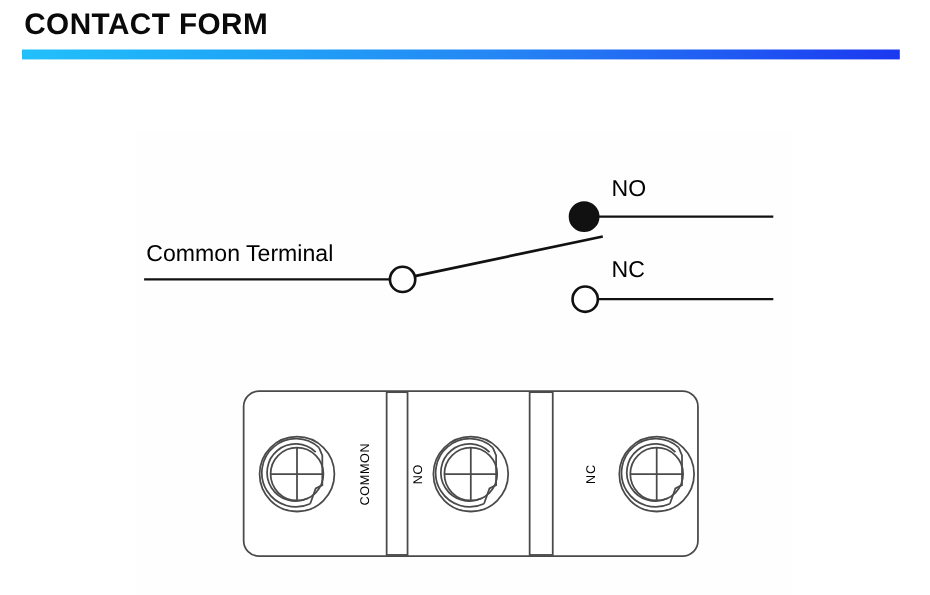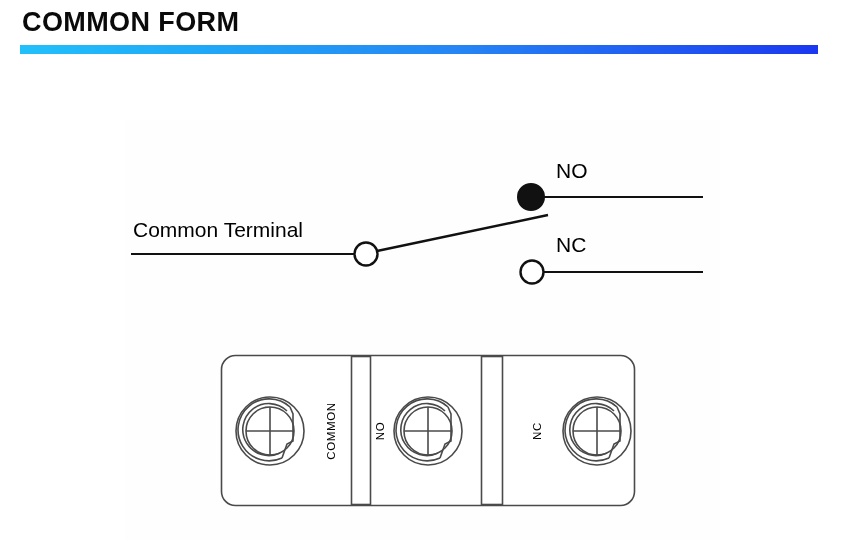--- a/index.html
+++ b/index.html
@@ -55,21 +55,21 @@
     font-family: "Liberation Sans", sans-serif;
     fill: #000000;
   }
   .lbl-common { font-size: 21px; }
   .lbl-no, .lbl-nc { font-size: 21px; }
   .lbl-vert { font-size: 11.5px; letter-spacing: 0.6px; }
 </style>
 </head>
 <body>
 
-<div id="slide-title">COMMON FORM</div>
+<div id="slide-title">CONTACT FORM</div>
 
 <div id="title-rule"></div>
 
 <div id="diagram-canvas">
   <svg width="845" height="481" viewBox="0 0 845 481" xmlns="http://www.w3.org/2000/svg">
 
     <defs>
 
       <g id="screw-terminal">
         <circle cx="0" cy="0" r="34" fill="none" stroke="#4a4a4a" stroke-width="1.6"></circle>

